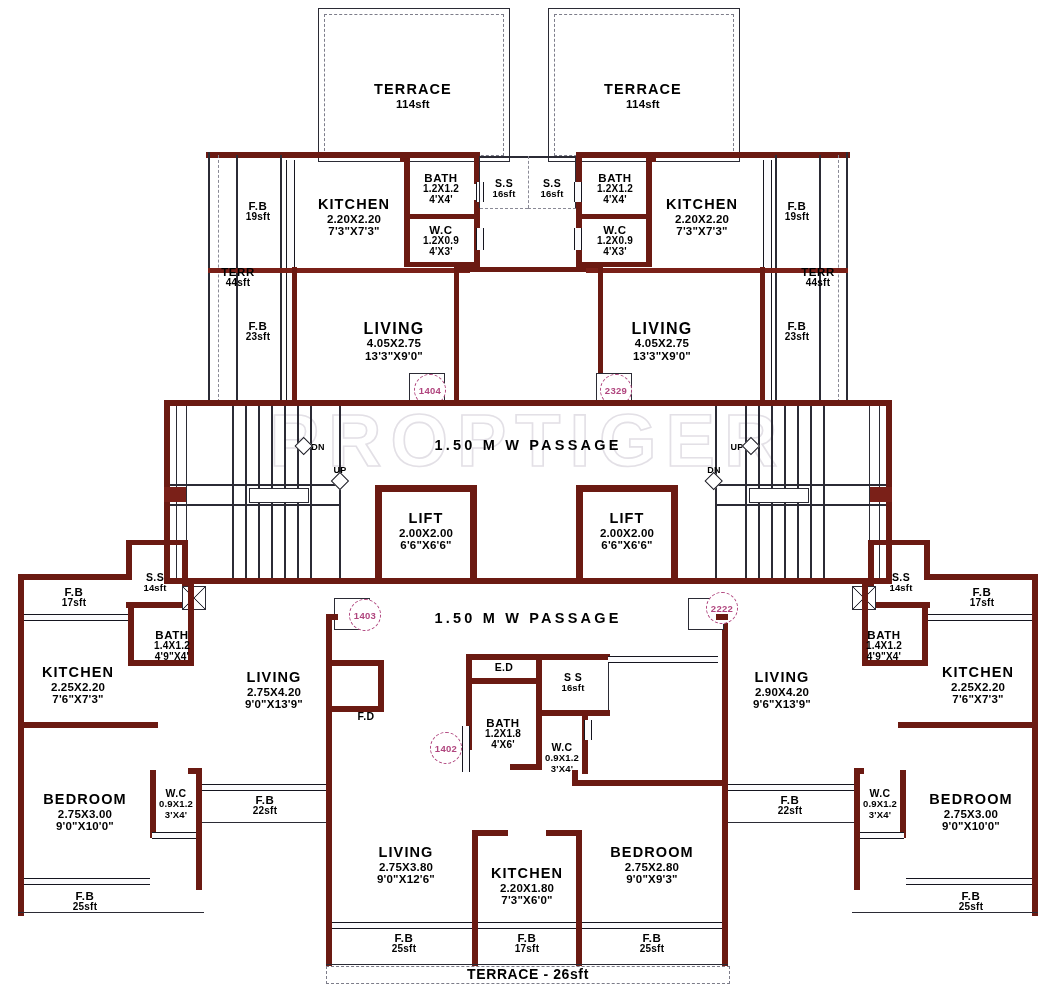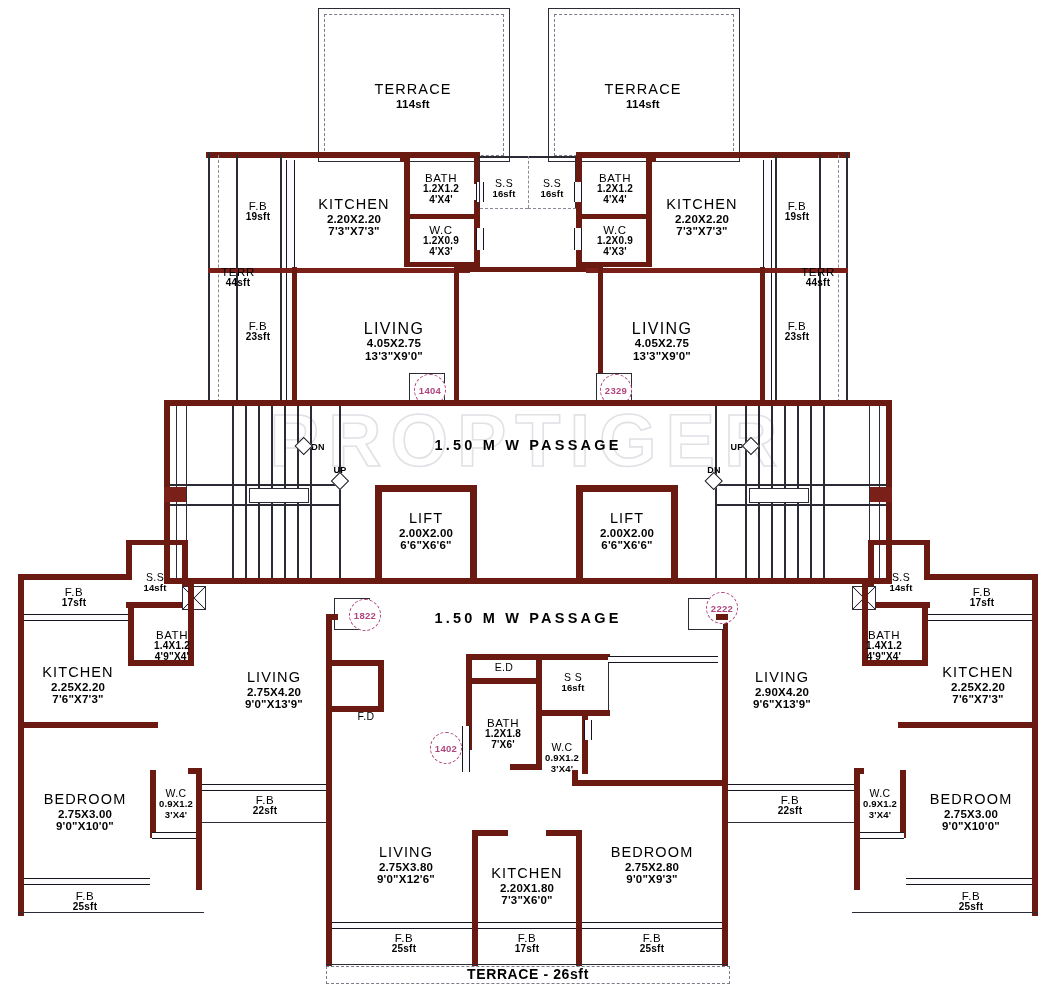--- a/index.html
+++ b/index.html
@@ -16,21 +16,21 @@
   .box-out{position:absolute;border:1px solid #2b2b35;}
   .box-dash{position:absolute;border:1px dashed #7d7d8a;}
 
   
   .win{position:absolute;background:#fbfbfd;border-top:1.6px solid #15151f;border-bottom:1.6px solid #15151f;}
   .win-v{position:absolute;background:#fbfbfd;border-left:1.6px solid #15151f;border-right:1.6px solid #15151f;}
 
   
   .lbl{position:absolute;text-align:center;color:#000;line-height:1.08;letter-spacing:.2px;white-space:nowrap;
        transform:translateX(-50%);font-weight:700;}
-  .lbl .n{display:block;font-size:14.5px;font-weight:400;letter-spacing:1.1px;}
+  .lbl .n{display:block;font-size:14.5px;font-weight:700;letter-spacing:1.1px;}
   .lbl .d{display:block;font-size:11.5px;font-weight:700;letter-spacing:.2px;}
   .lbl.big .n{font-size:16px;letter-spacing:1.3px;}
   .lbl.sm .n{font-size:11.5px;letter-spacing:.6px;}
   .lbl.sm .d{font-size:10px;}
   .lbl.xs .n{font-size:10.5px;letter-spacing:.4px;}
   .lbl.xs .d{font-size:9.5px;}
 
   .passage{position:absolute;font-size:14.5px;font-weight:700;letter-spacing:3.2px;color:#000;transform:translateX(-50%);white-space:nowrap;}
   .terr-bot{position:absolute;font-size:14px;font-weight:700;letter-spacing:.6px;color:#000;transform:translateX(-50%);white-space:nowrap;}
 
@@ -365,21 +365,21 @@
   <div class="tline" style="left:202px;top:822px;width:126px;height:1.4px;"></div>
   <div class="lbl sm" style="left:265px;top:794px;">
     <span class="n">F.B</span>
     <span class="d">22sft</span>
   </div>
 
   <div class="w" style="left:326px;top:620px;width:6px;height:168px;"></div>
   <div class="w" style="left:326px;top:788px;width:6px;height:126px;"></div>
 
   <div class="tagbox" style="left:334px;top:598px;width:34px;height:30px;"></div>
-  <div class="tag" style="left:365px;top:615px;">1822</div>
+  <div class="tag" style="left:365px;top:615px;">1403</div>
 
   <div class="w" style="left:332px;top:660px;width:52px;height:6px;"></div>
   <div class="w" style="left:378px;top:660px;width:6px;height:52px;"></div>
   <div class="w" style="left:332px;top:706px;width:52px;height:6px;"></div>
   <div class="lbl xs" style="left:366px;top:711px;">
     <span class="n">F.D</span>
   </div>
 
   <div class="w" style="left:466px;top:654px;width:6px;height:96px;"></div>
   <div class="w" style="left:466px;top:654px;width:70px;height:6px;"></div>
@@ -393,21 +393,21 @@
   <div class="w" style="left:536px;top:710px;width:74px;height:6px;"></div>
   <div class="tline" style="left:608px;top:658px;width:1.4px;height:52px;"></div>
   <div class="lbl xs" style="left:573px;top:672px;">
     <span class="n">S S</span>
     <span class="d">16sft</span>
   </div>
 
   <div class="lbl sm" style="left:503px;top:717px;">
     <span class="n">BATH</span>
     <span class="d">1.2X1.8</span>
-    <span class="d">7'X6'</span>
+    <span class="d">4'X6'</span>
   </div>
 
   <div class="w" style="left:536px;top:716px;width:6px;height:54px;"></div>
   <div class="w" style="left:510px;top:764px;width:32px;height:6px;"></div>
   <div class="w" style="left:582px;top:716px;width:6px;height:58px;"></div>
   <div class="win-v" style="left:584px;top:720px;width:6px;height:20px;"></div>
   <div class="lbl xs" style="left:562px;top:742px;">
     <span class="n">W.C</span>
     <span class="d">0.9X1.2</span>
     <span class="d">3'X4'</span>

